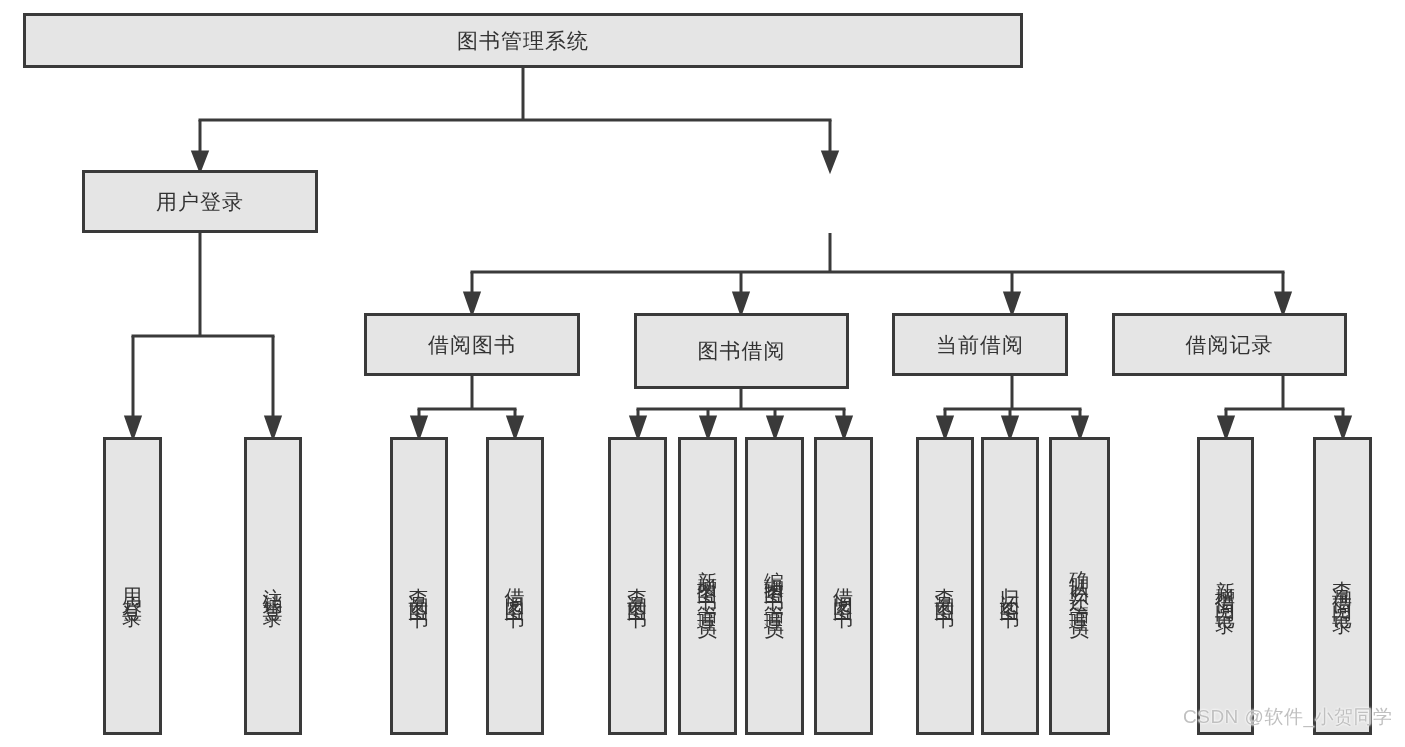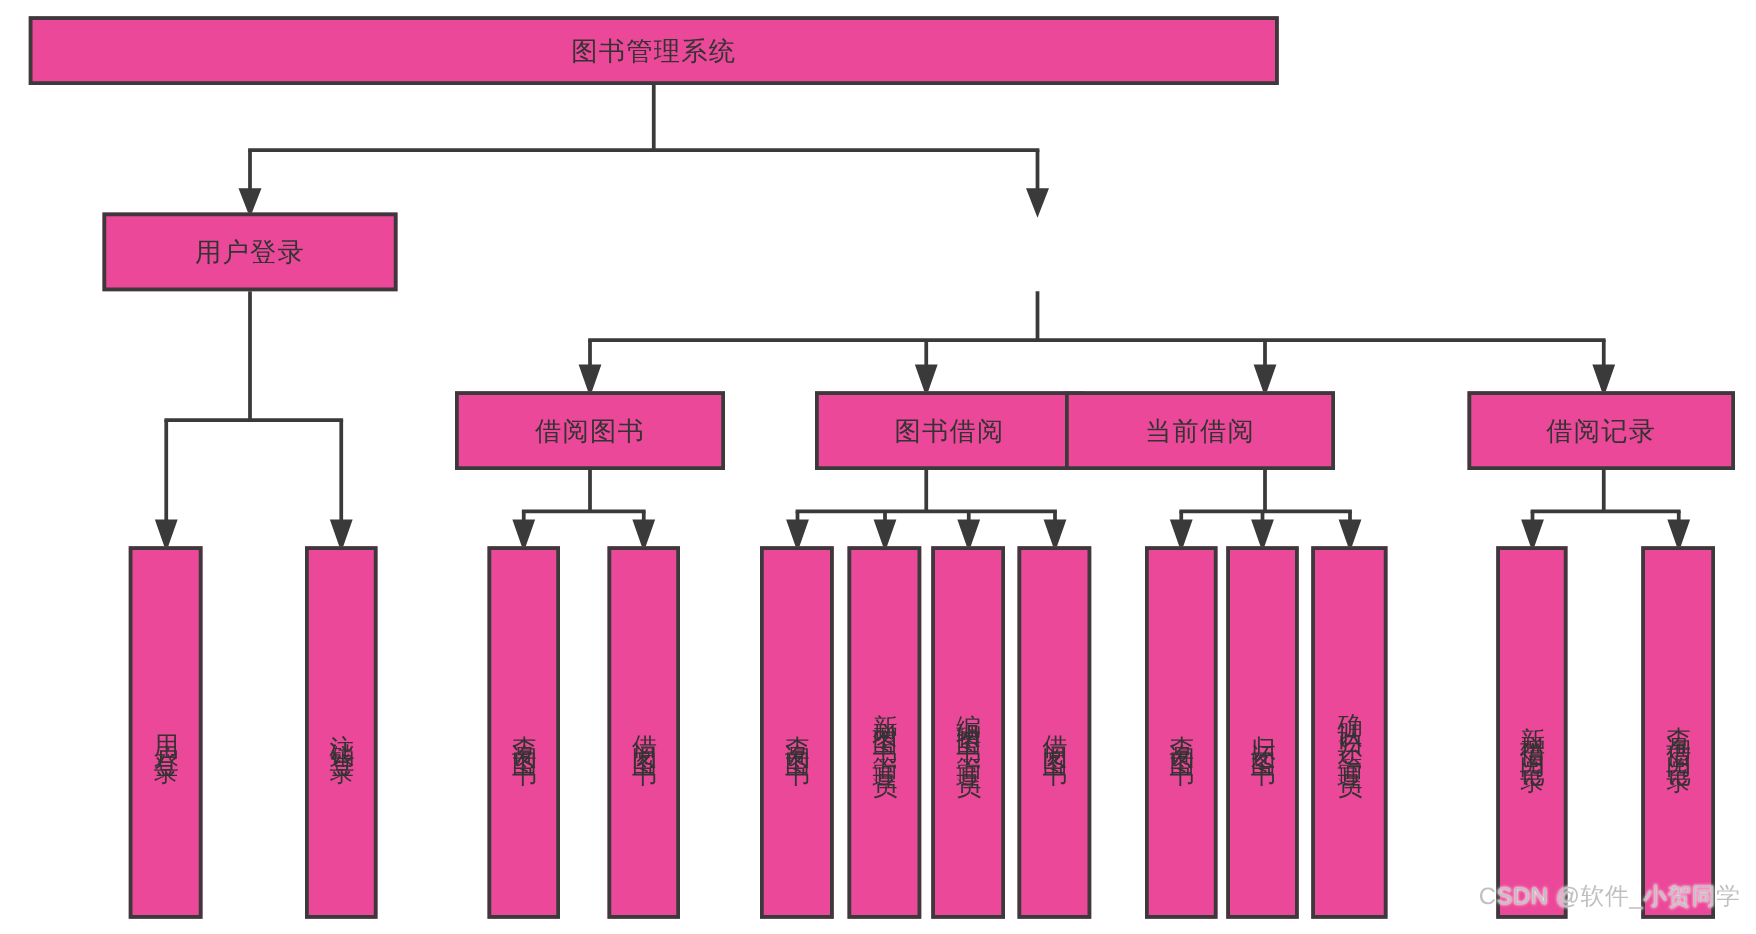--- a/index.html
+++ b/index.html
@@ -20,21 +20,21 @@
     left: 0;
     top: 0;
     width: 1405px;
     height: 747px;
     z-index: 1;
   }
   .node {
     position: absolute;
     box-sizing: border-box;
     border: 3px solid #3a3a3a;
-    background: #ec4899;
+    background: #e5e5e5;
     color: #333333;
     display: flex;
     align-items: center;
     justify-content: center;
     z-index: 2;
     font-size: 21px;
     letter-spacing: 1px;
   }
   .leaf {
     font-size: 20px;
@@ -128,27 +128,27 @@
     <span>图书管理系统</span>
   </div>
 
   <div class="node" style="left:82px; top:170px; width:236px; height:63px">
     <span>用户登录</span>
   </div>
 
   <div class="node" style="left:364px; top:313px; width:216px; height:63px">
     <span>借阅图书</span>
   </div>
-  <div class="node" style="left:652px; top:313px; width:215px; height:63px">
+  <div class="node" style="left:634px; top:313px; width:215px; height:76px">
     <span>图书借阅</span>
   </div>
-  <div class="node" style="left:852px; top:313px; width:216px; height:63px">
+  <div class="node" style="left:892px; top:313px; width:176px; height:63px">
     <span>当前借阅</span>
   </div>
-  <div class="node" style="left:1174px; top:313px; width:214px; height:63px">
+  <div class="node" style="left:1112px; top:313px; width:235px; height:63px">
     <span>借阅记录</span>
   </div>
 
   <div class="node leaf" style="left:103px; top:437px; width:59px; height:298px">
     <span class="vtext">用户登录</span>
   </div>
   <div class="node leaf" style="left:244px; top:437px; width:58px; height:298px">
     <span class="vtext">注销登录</span>
   </div>
 

